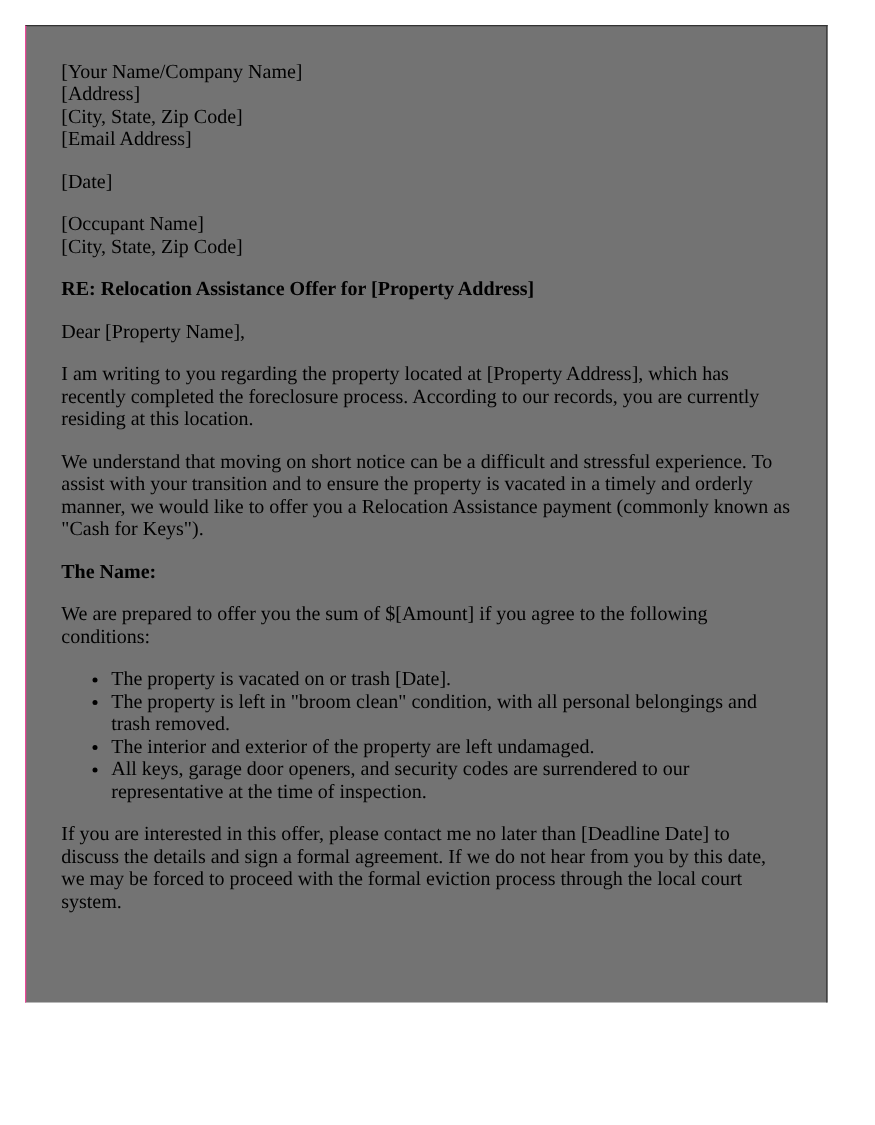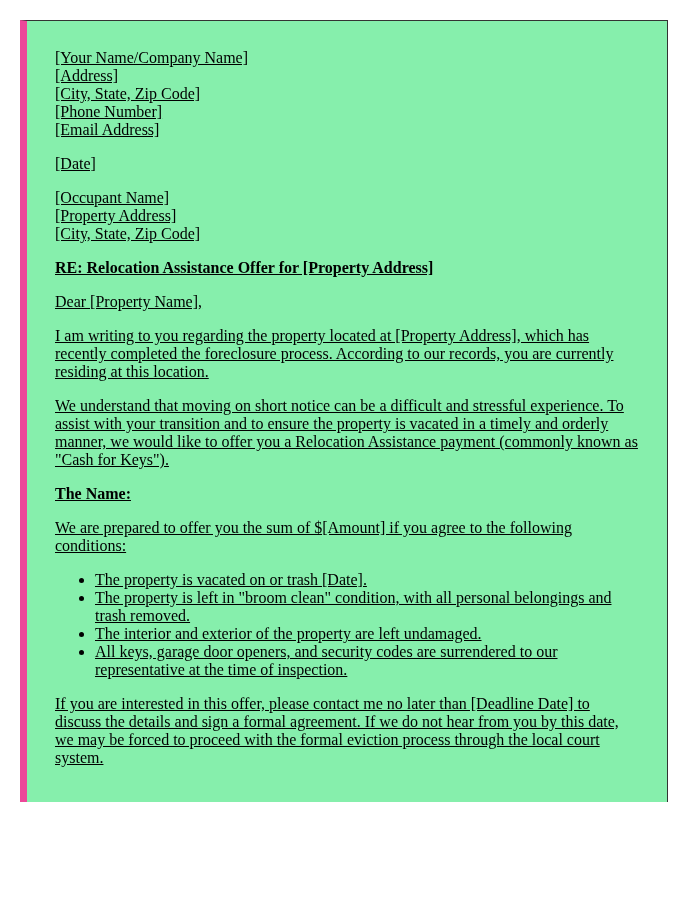--- a/index.html
+++ b/index.html
@@ -14,26 +14,25 @@
       overflow: hidden;
       font-family: "Liberation Serif", "DejaVu Serif", serif;
       color: #000000;
     }
     .page-frame {
       position: absolute;
       left: 20px;
       top: 20px;
       width: 640px;
       height: 781px;
-      border-left: 7px solid #ec4899;
+      border-left: 1px solid #ec4899;
       border-right: 1px solid #333333;
       border-top: 1px solid #333333;
       overflow: hidden;
-      background: #86efac;
-      text-decoration: underline;
+      background: #737373;
     }
     .letter {
       padding: 28px 28px 0 28px;
       font-size: 16px;
       line-height: 18px;
     }
     .letter p {
       margin: 0 0 16px 0;
     }
     .block {
@@ -57,29 +56,27 @@
 </head>
 <body>
 
 <div class="page-frame">
   <div class="letter">
 
     <div class="block">
       <span class="line">[Your Name/Company Name]</span>
       <span class="line">[Address]</span>
       <span class="line">[City, State, Zip Code]</span>
-      <span class="line">[Phone Number]</span>
       <span class="line">[Email Address]</span>
     </div>
 
     <p>[Date]</p>
 
     <div class="block">
       <span class="line">[Occupant Name]</span>
-      <span class="line">[Property Address]</span>
       <span class="line">[City, State, Zip Code]</span>
     </div>
 
     <p class="strong">RE: Relocation Assistance Offer for [Property Address]</p>
 
     <p>Dear [Property Name],</p>
 
     <p>I am writing to you regarding the property located at [Property Address], which has recently completed the foreclosure process. According to our records, you are currently residing at this location.</p>
 
     <p>We understand that moving on short notice can be a difficult and stressful experience. To assist with your transition and to ensure the property is vacated in a timely and orderly manner, we would like to offer you a Relocation Assistance payment (commonly known as "Cash for Keys").</p>

